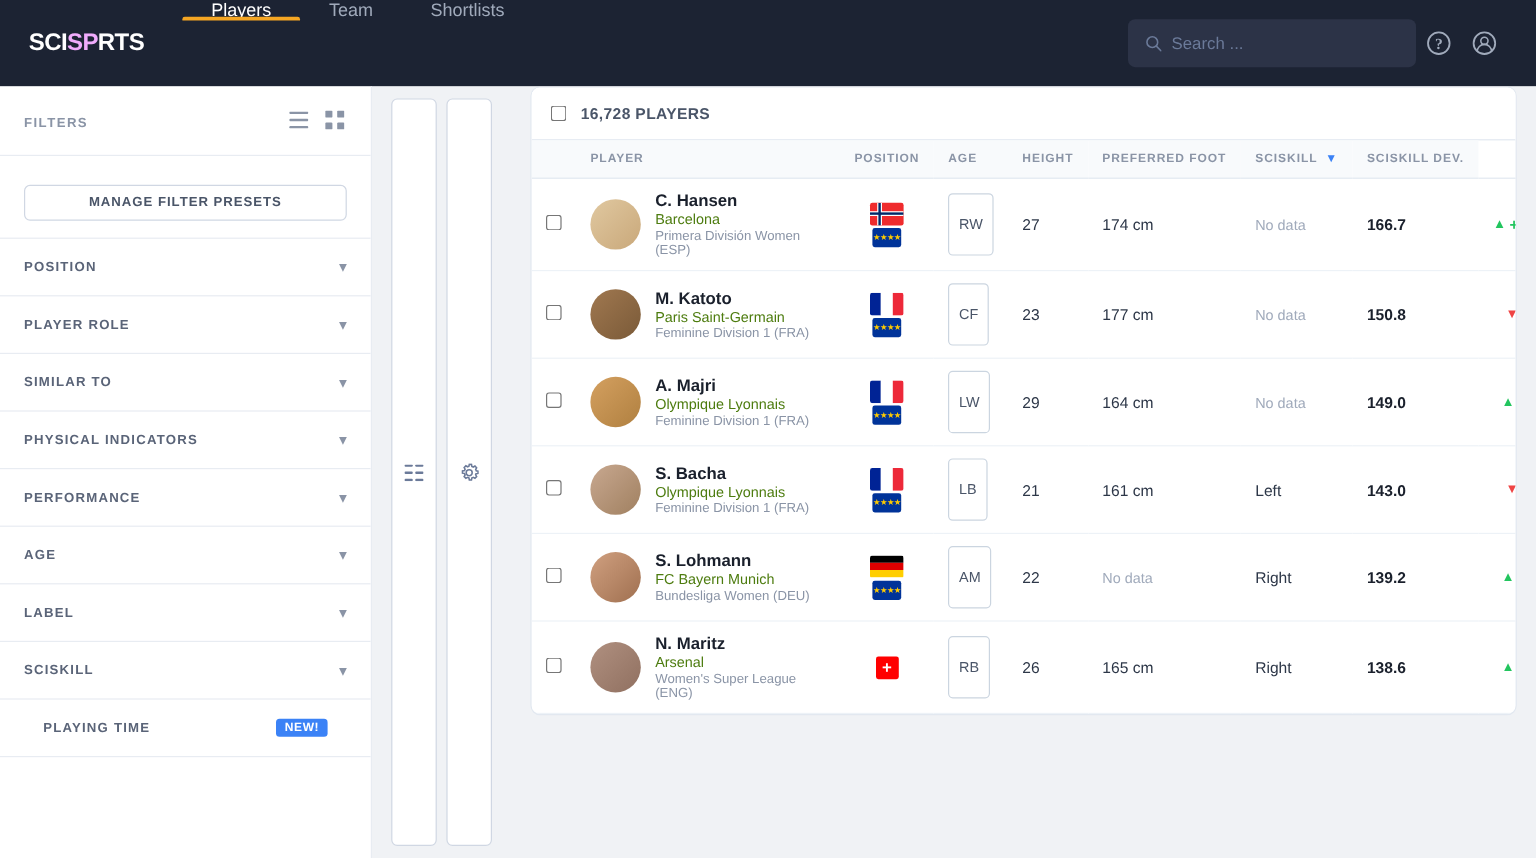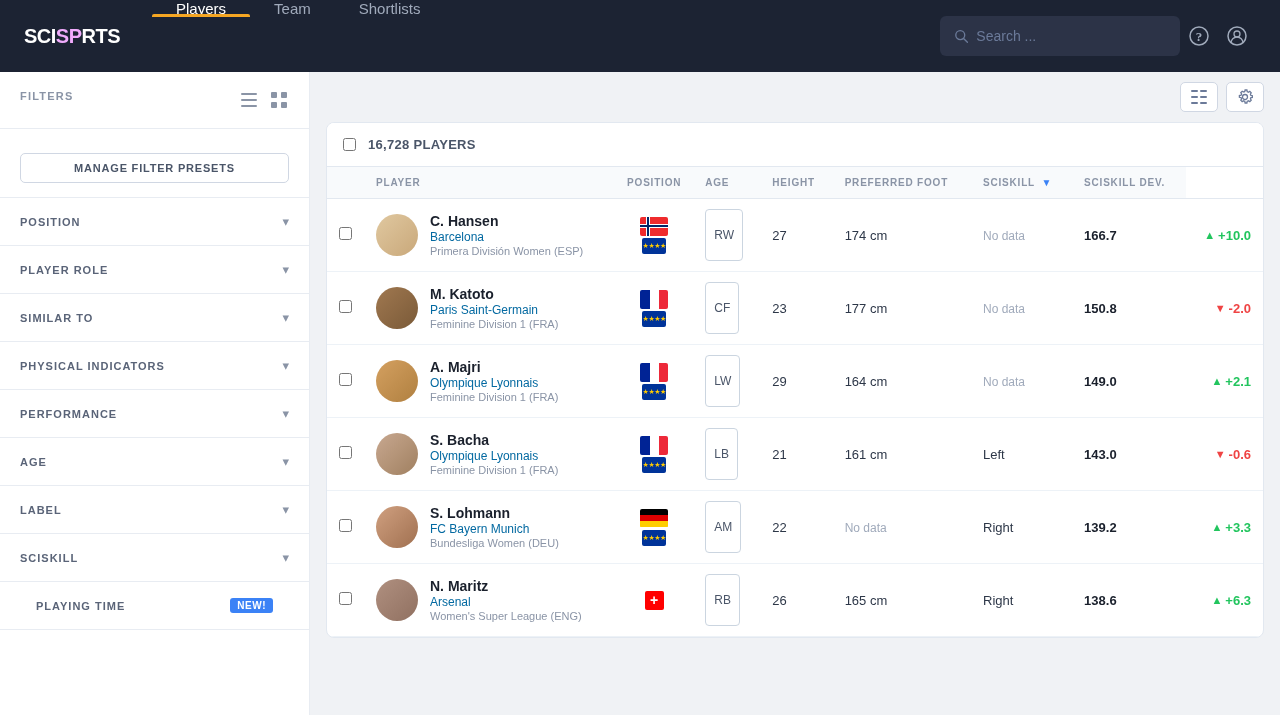--- a/index.html
+++ b/index.html
@@ -84,21 +84,21 @@
     
     .sidebar {
       width: 310px;
       background: #fff;
       border-right: 1px solid #e8ecf2;
       overflow-y: auto;
       flex-shrink: 0;
     }
     .sidebar-header {
       display: flex;
-      align-items: flex-start;
+      align-items: center;
       justify-content: space-between;
       padding: 18px 20px 14px;
       border-bottom: 1px solid #e8ecf2;
     }
     .sidebar-header-title {
       font-size: 11px;
       font-weight: 700;
       letter-spacing: 1.2px;
       color: #8a94a6;
       text-transform: uppercase;
@@ -185,21 +185,21 @@
       font-weight: 700;
       padding: 2px 7px;
       border-radius: 3px;
       letter-spacing: 0.5px;
     }
 
     
     .main-content {
       flex: 1;
       display: flex;
-      flex-direction: column;
+      flex-direction: row;
       overflow: hidden;
       background: #f0f2f5;
     }
     .main-toolbar {
       display: flex;
       justify-content: flex-end;
       padding: 10px 16px;
       gap: 8px;
     }
     .toolbar-icon-btn {
@@ -278,21 +278,21 @@
       border-radius: 50%;
       background: #e2e8f0;
       overflow: hidden;
       flex-shrink: 0;
       display: flex; align-items: center; justify-content: center;
       font-size: 14px;
       font-weight: 700;
       color: #6b7a99;
     }
     .player-name { font-weight: 600; color: #1a202c; font-size: 14px; }
-    .player-club { color: #0369a1; font-size: 12px; margin: 1px 0; }
+    .player-club { color: #4d7c0f; font-size: 12px; margin: 1px 0; }
     .player-league { color: #8a94a6; font-size: 11px; }
     .flag-col { width: 60px; }
     .flag-wrapper { display: flex; flex-direction: column; align-items: center; gap: 2px; }
     .position-badge {
       display: inline-block;
       border: 1px solid #cbd5e0;
       border-radius: 4px;
       padding: 18px 8px;
       font-size: 12px;
       font-weight: 400;

